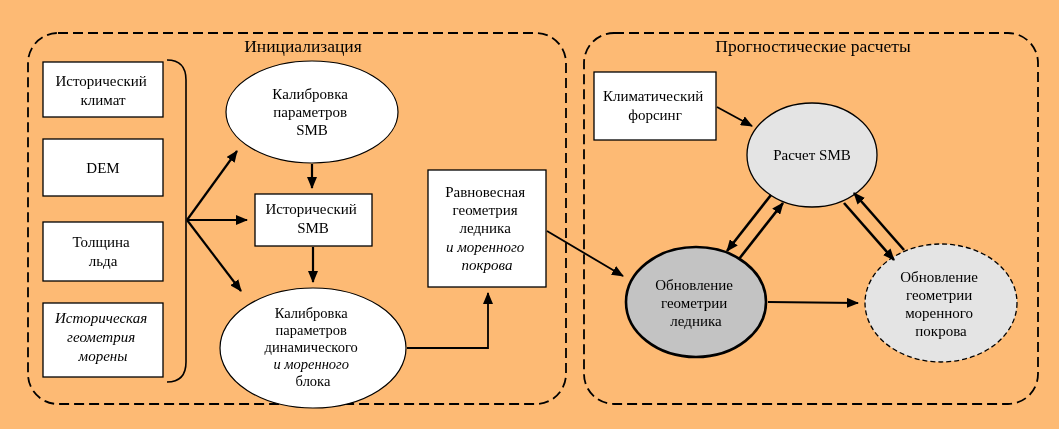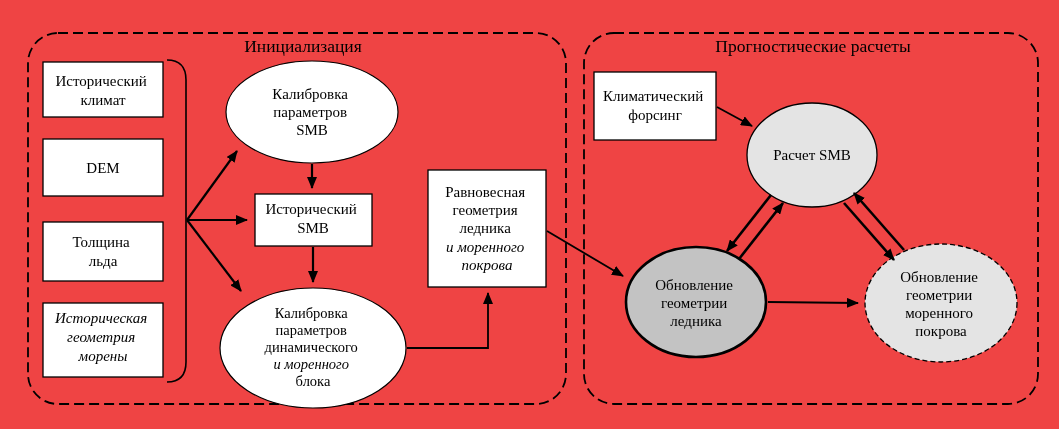--- a/index.html
+++ b/index.html
@@ -1,17 +1,17 @@
 <!DOCTYPE html>
 <html><head>
 <meta charset="utf-8">
 <style>
   html,body{margin:0;padding:0;background:#ffffff;}
   .stage{
-    width:1059px;height:429px;position:relative;background:#ef4444;
+    width:1059px;height:429px;position:relative;background:#fdba74;
     font-family:"Liberation Serif","DejaVu Serif",serif;
   }
   svg text{
     font-family:"Liberation Serif","DejaVu Serif",serif;
     fill:#000;
   }
   .node-label{font-size:15px;}
   .node-label-small{font-size:14.5px;}
   .section-title{font-size:17.5px;}
   .it{font-style:italic;}

